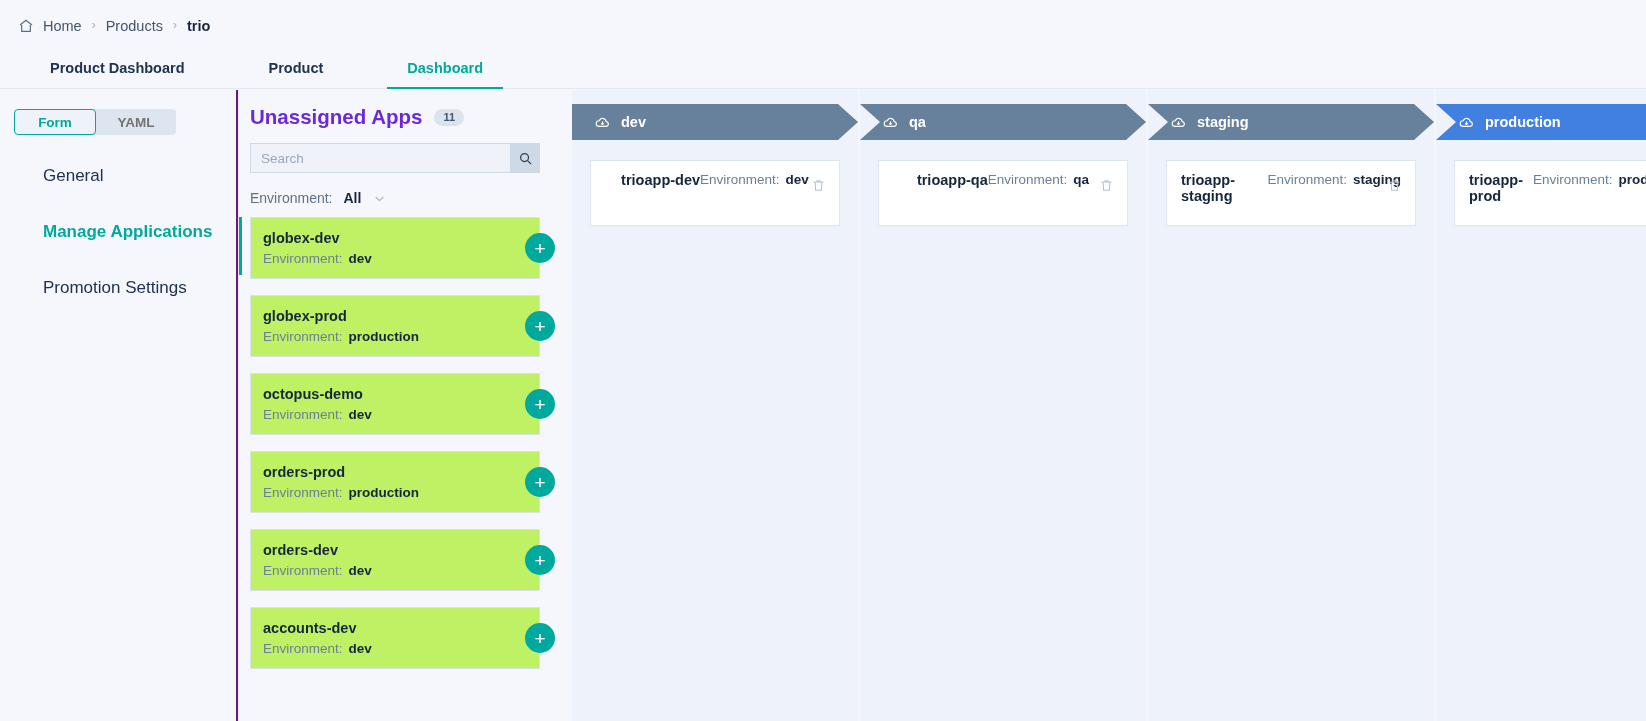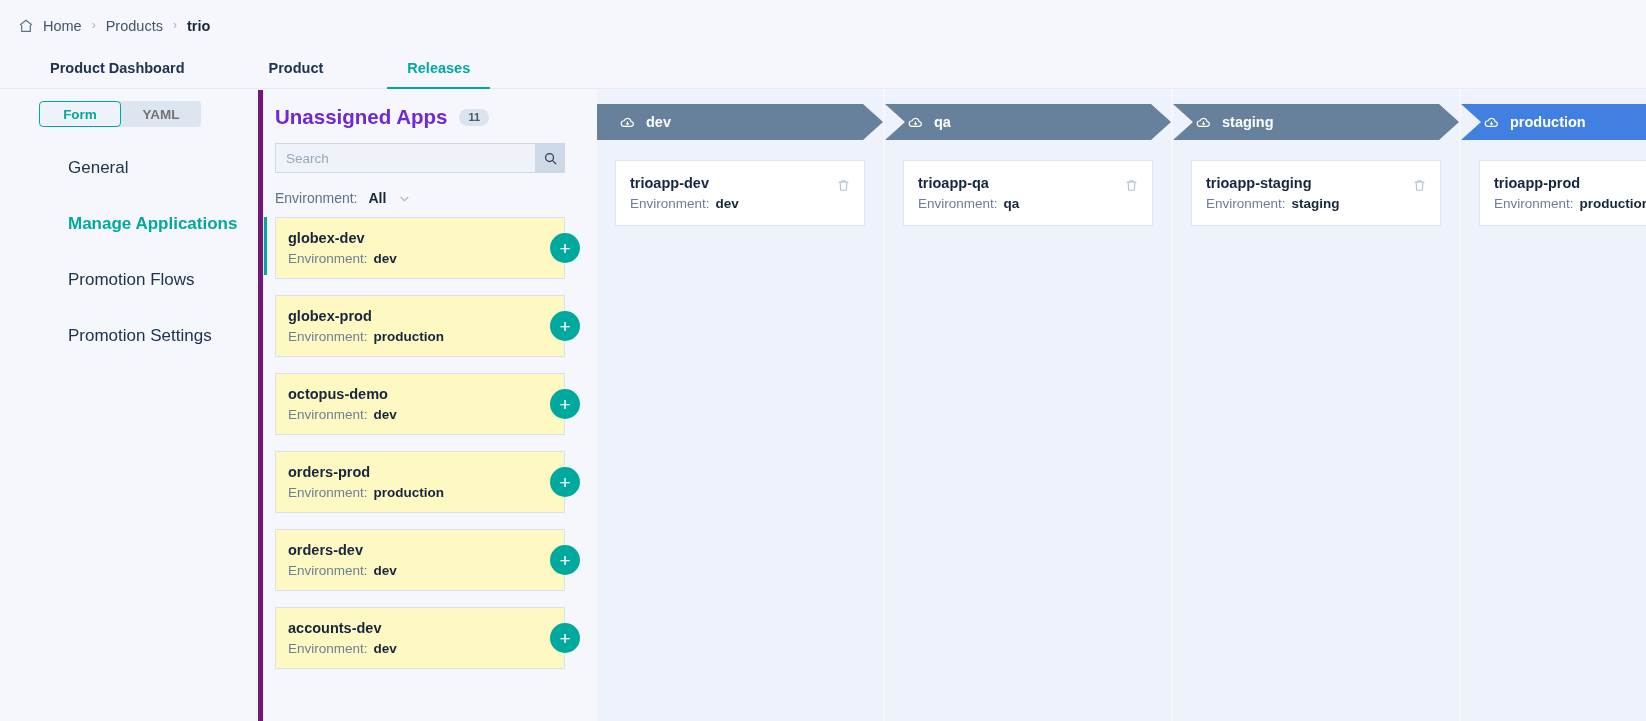--- a/index.html
+++ b/index.html
@@ -48,23 +48,22 @@
   
   .main {
     position: absolute; top: 90px; left: 0; right: 0; bottom: 0;
     display: flex;
   }
 
   
   .leftnav {
     width: 238px; flex: 0 0 238px;
     background: #f6f7fd;
-    border-right: 5px solid #701a75;
-    padding-top: 11px;
-    margin-left: 25px;
+    border-right: 2px solid #701a75;
+    padding-top: 19px;
   }
   .segmented {
     display: flex; width: 162px; height: 26px;
     margin: 0 0 22px 14px;
     border-radius: 4px; overflow: hidden;
     background: #dde6f0;
   }
   .seg {
     flex: 1; display: flex; align-items: center; justify-content: center;
     font-size: 13.5px; font-weight: 600; cursor: pointer;
@@ -128,21 +127,21 @@
     position: relative;
     padding-left: 11px;
   }
   .ua-railmark {
     position: absolute; left: 0; top: 0; width: 3px; height: 58px;
     background: #00a99d;
   }
   .appcard {
     position: relative;
     width: 290px; height: 62px;
-    background: #fef9c3;
+    background: #bef264;
     border: 1px solid #d8e1ec;
     margin-bottom: 16px;
     padding: 10px 12px;
     display: flex; flex-direction: column; justify-content: center;
     cursor: pointer;
   }
   .appcard .name { font-size: 14.5px; font-weight: 700; color: #16263d; margin-bottom: 5px; }
   .appcard .meta { font-size: 13.5px; color: #6c7f94; }
   .appcard .meta b { color: #16263d; font-weight: 600; margin-left: 6px; }
   .addbtn {
@@ -179,21 +178,21 @@
   .envcol:first-child .colhead {
     clip-path: polygon(0 0, calc(100% - 20px) 0, 100% 50%, calc(100% - 20px) 100%, 0 100%);
   }
   .colhead.prod { background: #4180e0; }
   .colhead .label { font-size: 14.5px; font-weight: 700; }
   .colbody { padding: 20px 18px 0 18px; }
   .boardcard {
     position: relative;
     background: #ffffff; border: 1px solid #dde5ef;
     height: 66px; padding: 11px 14px;
-    display: flex; flex-direction: column; justify-content: center;
+    display: flex; flex-direction: row; justify-content: center;
   }
   .boardcard .name { font-size: 14.5px; font-weight: 700; color: #16263d; margin-bottom: 5px; }
   .boardcard .meta { font-size: 13.5px; color: #6c7f94; }
   .boardcard .meta b { color: #16263d; font-weight: 600; margin-left: 6px; }
   .trash {
     position: absolute; right: 13px; top: 17px;
     width: 15px; height: 15px; color: #b3c2d3; cursor: pointer;
   }
   svg { display: block; }
 </style>
@@ -210,33 +209,32 @@
   <a class="crumb-link" href="#">Home</a>
   <span class="crumb-sep">›</span>
   <a class="crumb-link" href="#">Products</a>
   <span class="crumb-sep">›</span>
   <span class="crumb-current">trio</span>
 </div>
 
 <div class="tabbar">
   <div class="tab">Product Dashboard</div>
   <div class="tab">Product</div>
-  <div class="tab active">Releases</div>
+  <div class="tab active">Dashboard</div>
 </div>
 
 <div class="main">
 
   <div class="leftnav">
     <div class="segmented">
       <div class="seg active">Form</div>
       <div class="seg">YAML</div>
     </div>
     <div class="navitem">General</div>
     <div class="navitem active">Manage Applications</div>
-    <div class="navitem">Promotion Flows</div>
     <div class="navitem">Promotion Settings</div>
   </div>
 
   <div class="unassigned">
     <div class="ua-head">
       <span class="ua-title">Unassigned Apps</span>
       <span class="ua-count">11</span>
     </div>
 
     <div class="searchrow">

